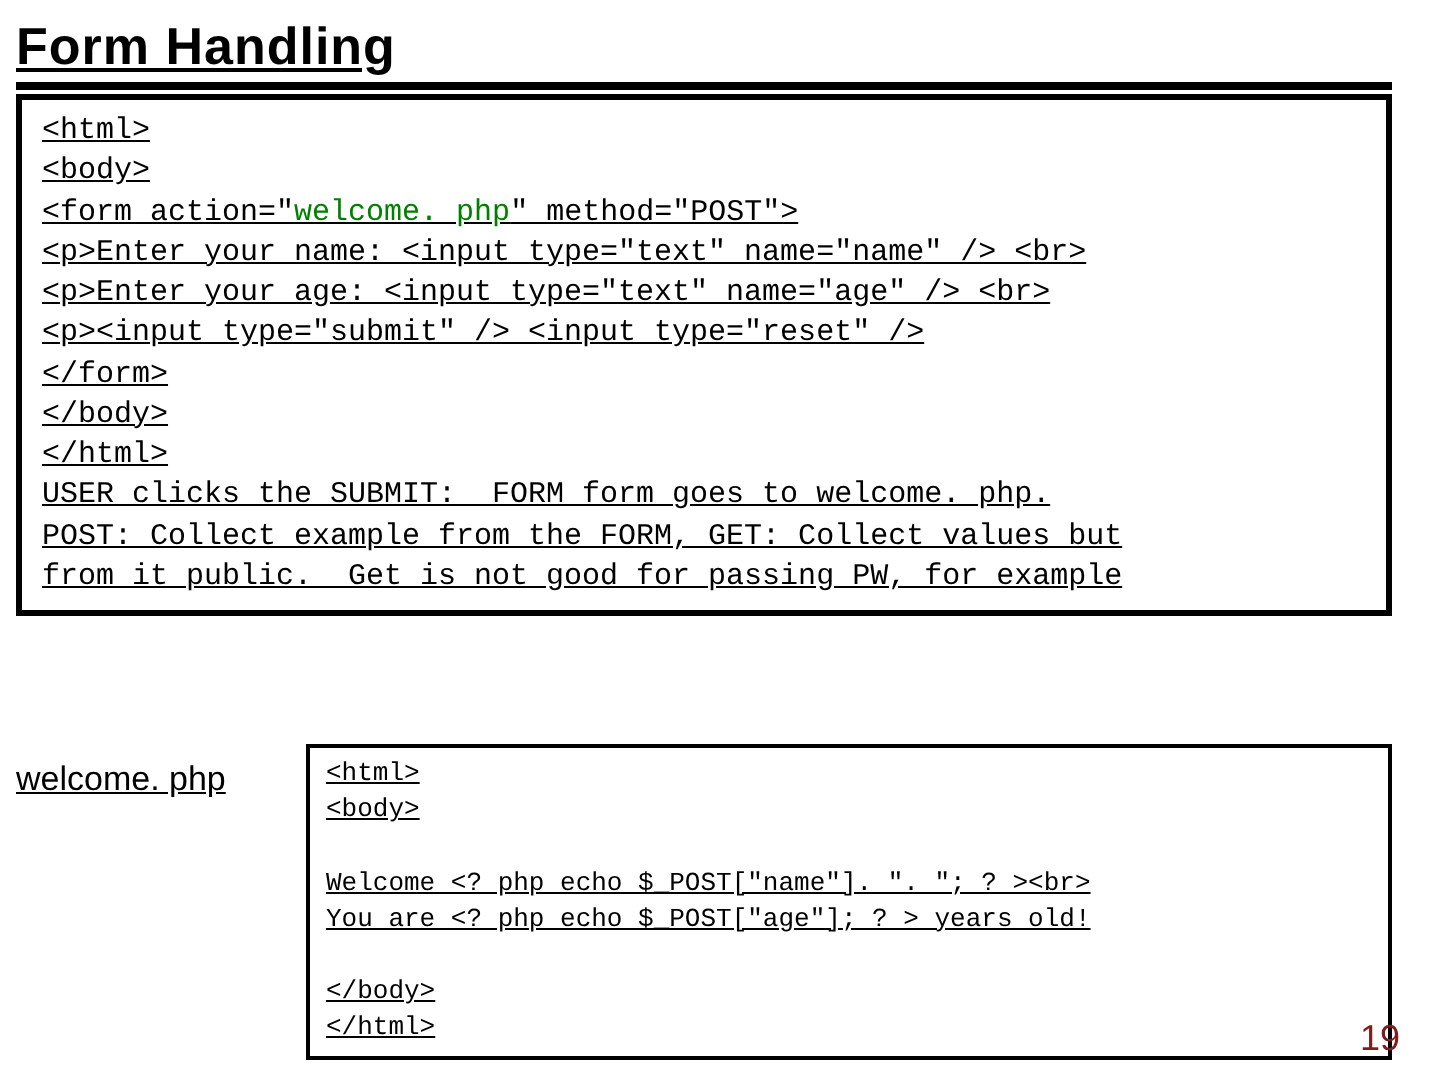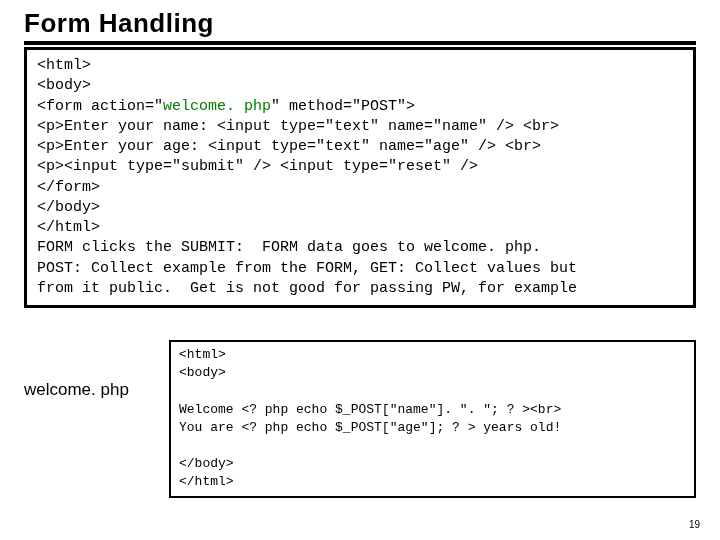--- a/index.html
+++ b/index.html
@@ -6,24 +6,25 @@
     margin: 0;
     padding: 0;
     width: 720px;
     height: 540px;
     background: #ffffff;
     font-family: Arial, Helvetica, sans-serif;
     position: relative;
     box-sizing: border-box;
   }
   .slide {
-    padding: 8px 24px 8px 24px;
+    padding: 8px 24px 8px 8px;
     box-sizing: border-box;
     width: 100%;
     height: 100%;
+    text-decoration: underline;
   }
   .title {
     font-size: 26px;
     font-weight: 900;
     border-bottom: 4px solid #000;
     padding-bottom: 2px;
     margin-bottom: 2px;
     letter-spacing: 0.5px;
   }
   .code-box {
@@ -53,45 +54,46 @@
     padding-top: 40px;
   }
   .code-box-small {
     border: 2px solid #000;
     padding: 4px 8px;
     font-family: "Courier New", Courier, monospace;
     font-size: 13px;
     line-height: 1.4;
     white-space: pre;
     flex: 1;
+    margin-top: 32px;
   }
   .pagenum {
     position: absolute;
     right: 20px;
     bottom: 10px;
-    font-size: 10px;
-    color: #000000;
+    font-size: 18px;
+    color: #7f1d1d;
   }
 </style>
 </head>
 <body>
 
 <div class="slide">
   <div class="title">Form Handling</div>
 
   <div class="code-box"><span>&lt;html&gt;</span>
 <span>&lt;body&gt;</span>
 <span>&lt;form action="</span><span class="green">welcome. php</span><span>" method="POST"&gt;</span>
 <span>&lt;p&gt;Enter your name: &lt;input type="text" name="name" /&gt; &lt;br&gt;</span>
 <span>&lt;p&gt;Enter your age: &lt;input type="text" name="age" /&gt; &lt;br&gt;</span>
 <span>&lt;p&gt;&lt;input type="submit" /&gt; &lt;input type="reset" /&gt;</span>
 <span>&lt;/form&gt;</span>
 <span>&lt;/body&gt;</span>
 <span>&lt;/html&gt;</span>
-<span>FORM clicks the SUBMIT:  FORM data goes to welcome. php.</span>
+<span>USER clicks the SUBMIT:  FORM form goes to welcome. php.</span>
 <span>POST: Collect example from the FORM, GET: Collect values but</span>
 <span>from it public.  Get is not good for passing PW, for example</span></div>
 
   <div class="lower">
     <div class="label-col">welcome. php</div>
     <div class="code-box-small"><span>&lt;html&gt;</span>
 <span>&lt;body&gt;</span>
 <span></span>
 <span>Welcome &lt;? php echo $_POST["name"]. ". "; ? &gt;&lt;br&gt;</span>
 <span>You are &lt;? php echo $_POST["age"]; ? &gt; years old!</span>

